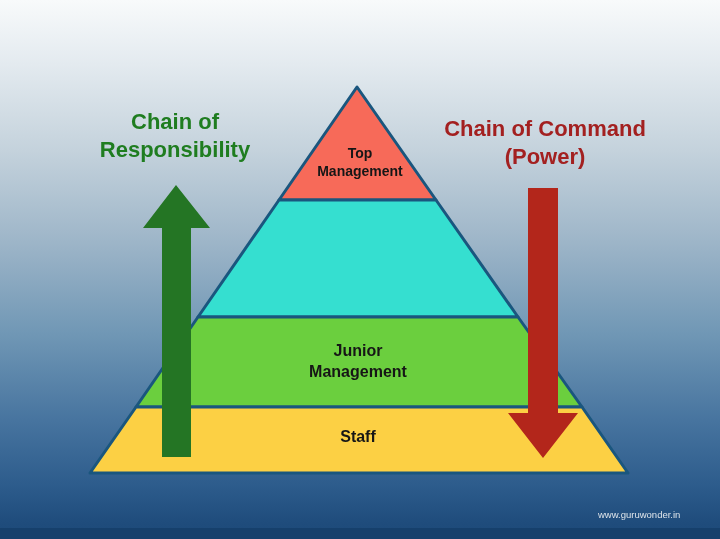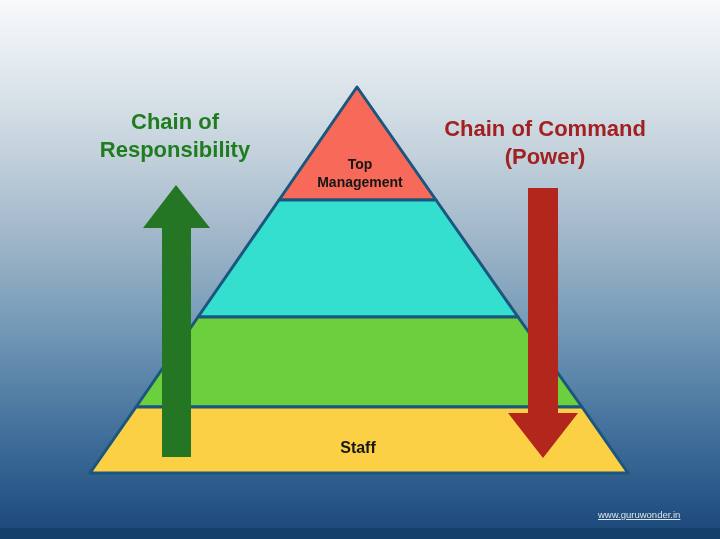--- a/index.html
+++ b/index.html
@@ -20,21 +20,21 @@
   }
   .side-label{
     position:absolute; width:240px; text-align:center;
     font-size:22px; font-weight:700; line-height:1.28;
   }
   .side-label.green{ top:108px; left:55px;  color:#1f7d20; }
   .side-label.red  { top:115px; left:425px; color:#a32020; }
   .diagram{ position:absolute; top:0; left:0; }
   .level-label{
     position:absolute; text-align:center;
-    font-weight:700; color:#161616; line-height:1.3;margin-top:11px;
+    font-weight:700; color:#161616; line-height:1.3;
   }
   .lbl-top   { top:144px; left:305px; width:110px; font-size:14px; }
   .lbl-senior{ top:237px; left:298px; width:120px; font-size:16px; }
   .lbl-junior{ top:341px; left:298px; width:120px; font-size:16px; }
   .lbl-staff { top:427px; left:298px; width:120px; font-size:16px; }
   .bottom-strip{
     position:absolute; left:0; bottom:0; width:720px; height:11px;
     background:#16406c;
   }
   .logo{
@@ -43,21 +43,21 @@
   .logo-line1{
     margin-left:11px; font-size:9px; font-weight:700; letter-spacing:1px;
   }
   .logo-guru{ color:#e8a91f; }
   .logo-wonder{ color:#f6c63a; }
   .logo-tagline{
     font-size:6.5px; font-weight:700; letter-spacing:1.4px; color:#c9d2da;
   }
   .site-url{
     position:absolute; left:598px; top:509px;
-    font-size:9.5px; color:#dde4ea; text-decoration:underline;
+    font-size:9.5px; color:#dde4ea; 
   }
 </style>
 </head>
 <body>
 
 <div class="slide">
 
 
   <div class="side-label red">Chain of Command (Power)</div>
 
@@ -69,20 +69,21 @@
     <polygon points="279,200 436,200 518,317 198,317" stroke="#1a567e" stroke-width="3" stroke-linejoin="round" fill="#35dfd0"></polygon>
     <polygon points="198,317 518,317 582,407 136,407" stroke="#1a567e" stroke-width="3" stroke-linejoin="round" fill="#6bcf3e"></polygon>
     <polygon points="136,407 582,407 628,473 90,473" stroke="#1a567e" stroke-width="3" stroke-linejoin="round" fill="#fcd044"></polygon>
 
     <polygon points="176,185 210,228 191,228 191,457 162,457 162,228 143,228" fill="#247524"></polygon>
 
     <polygon points="528,188 558,188 558,413 578,413 543,458 508,413 528,413" fill="#b3261b"></polygon>
   </svg>
 
   <div class="level-label lbl-top">Top Management</div>
+  <div class="level-label lbl-junior">Junior Management</div>
   <div class="level-label lbl-staff">Staff</div>
 
   <div class="bottom-strip"></div>
 
 
   <div class="site-url">www.guruwonder.in</div>
 
 </div>
 
 </body></html>

